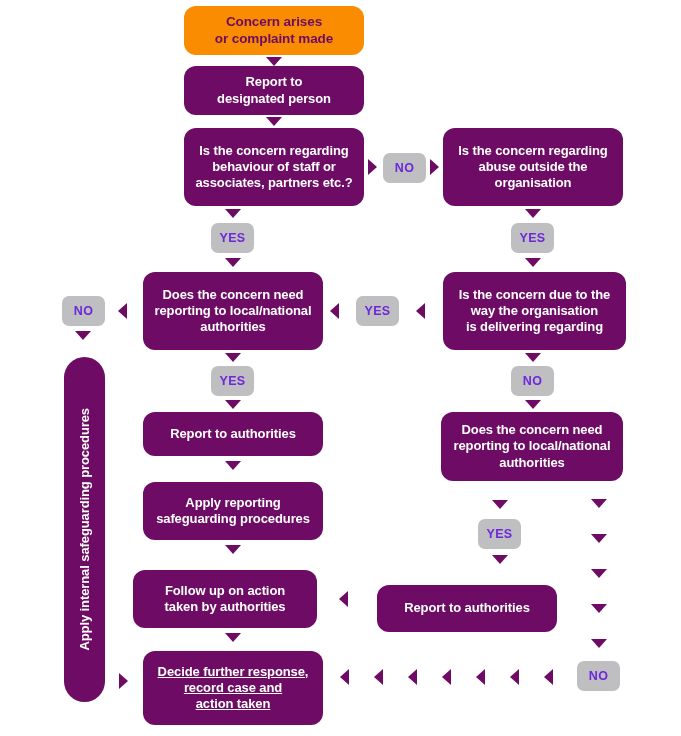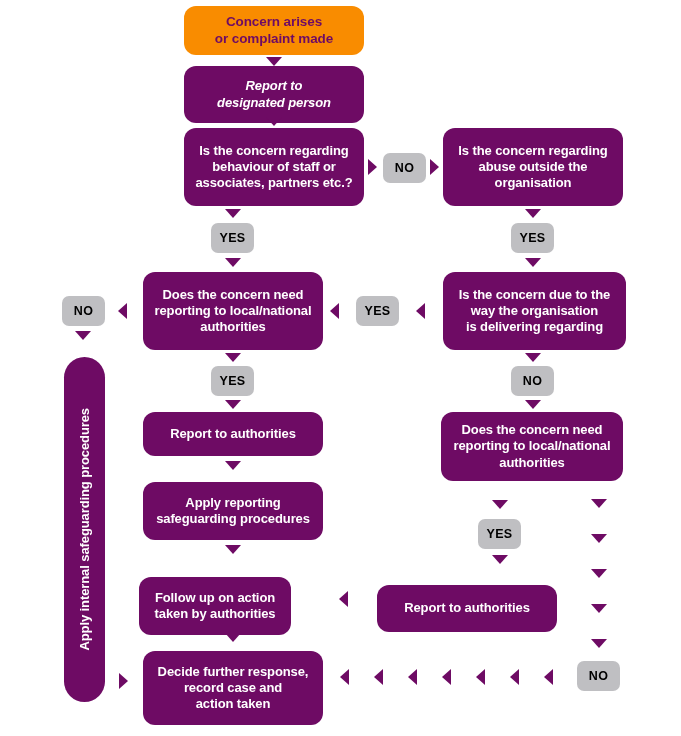--- a/index.html
+++ b/index.html
@@ -38,21 +38,21 @@
   }
   .node.orange {
     background: #f98c00;
     color: #6e0b64;
     font-size: 13.5px;
   }
   .badge {
     position: absolute;
     box-sizing: border-box;
     background: #bfbfc2;
-    color: #000000;
+    color: #6d28d9;
     border-radius: 7px;
     display: flex;
     align-items: center;
     justify-content: center;
     font-weight: bold;
     font-size: 12.5px;
     letter-spacing: 0.3px;
   }
   .arrow {
     position: absolute;
@@ -96,21 +96,21 @@
 </head>
 <body>
 
 <div id="canvas">
 
   <div class="node orange" style="left:184px; top:6px; width:180px; height:49px;">Concern arises
 or complaint made</div>
 
   <div class="arrow down" style="left:266px; top:57px;"></div>
 
-  <div class="node purple" style="left:184px; top:66px; width:180px; height:57px;font-style:italic;">Report to
+  <div class="node purple" style="left:184px; top:66px; width:180px; height:49px;">Report to
 designated person</div>
 
   <div class="arrow down" style="left:266px; top:117px;"></div>
 
   <div class="node purple" style="left:184px; top:128px; width:180px; height:78px;">Is the concern regarding
 behaviour of staff or
 associates, partners etc.?</div>
 
   <div class="arrow right" style="left:368px; top:159px;"></div>
 
@@ -178,32 +178,32 @@
 
   <div class="arrow down" style="left:591px; top:499px;"></div>
   <div class="arrow down" style="left:591px; top:534px;"></div>
   <div class="arrow down" style="left:591px; top:569px;"></div>
   <div class="arrow down" style="left:591px; top:604px;"></div>
   <div class="arrow down" style="left:591px; top:639px;"></div>
   <div class="badge" style="left:577px; top:661px; width:43px; height:30px;">NO</div>
 
   <div class="arrow down" style="left:225px; top:545px;"></div>
 
-  <div class="node purple" style="left:139px; top:570px; width:152px; height:58px;margin-top:7px;">Follow up on action
+  <div class="node purple" style="left:133px; top:570px; width:184px; height:58px;">Follow up on action
 taken by authorities</div>
 
   <div class="arrow left" style="left:339px; top:591px;"></div>
 
   <div class="arrow down" style="left:492px; top:555px;"></div>
 
   <div class="node purple" style="left:377px; top:585px; width:180px; height:47px;">Report to authorities</div>
 
   <div class="arrow down" style="left:225px; top:633px;"></div>
 
-  <div class="node purple" style="left:143px; top:651px; width:180px; height:74px;">Decide further response,
+  <div class="node purple" style="left:143px; top:651px; width:180px; height:74px;text-decoration:underline;">Decide further response,
 record case and
 action taken</div>
 
   <div class="arrow right" style="left:119px; top:673px;"></div>
 
   <div class="arrow left" style="left:340px; top:669px;"></div>
   <div class="arrow left" style="left:374px; top:669px;"></div>
   <div class="arrow left" style="left:408px; top:669px;"></div>
   <div class="arrow left" style="left:442px; top:669px;"></div>
   <div class="arrow left" style="left:476px; top:669px;"></div>

